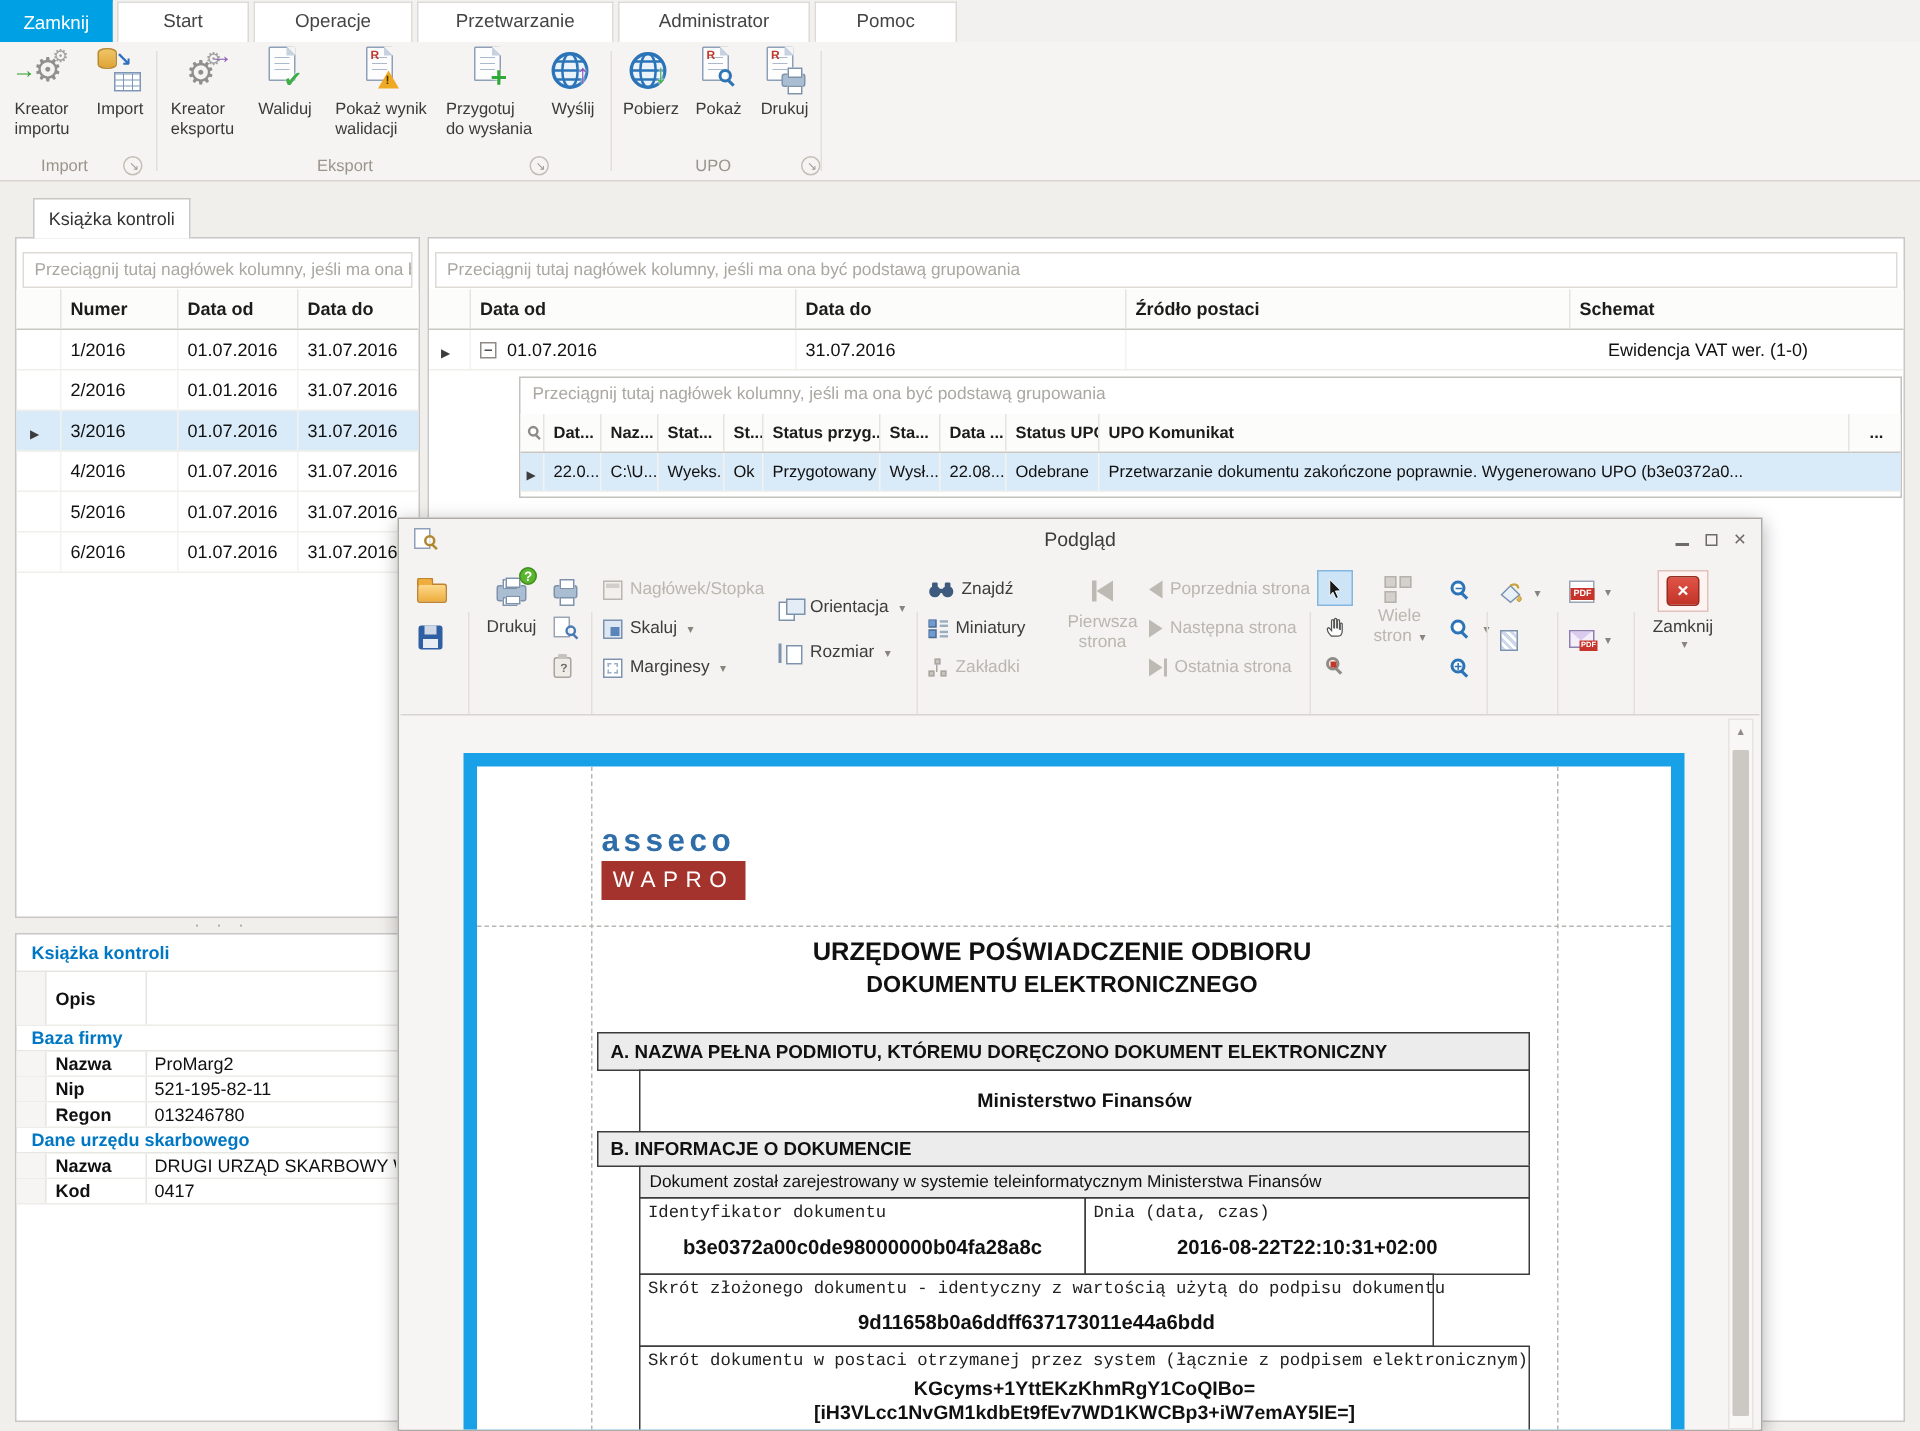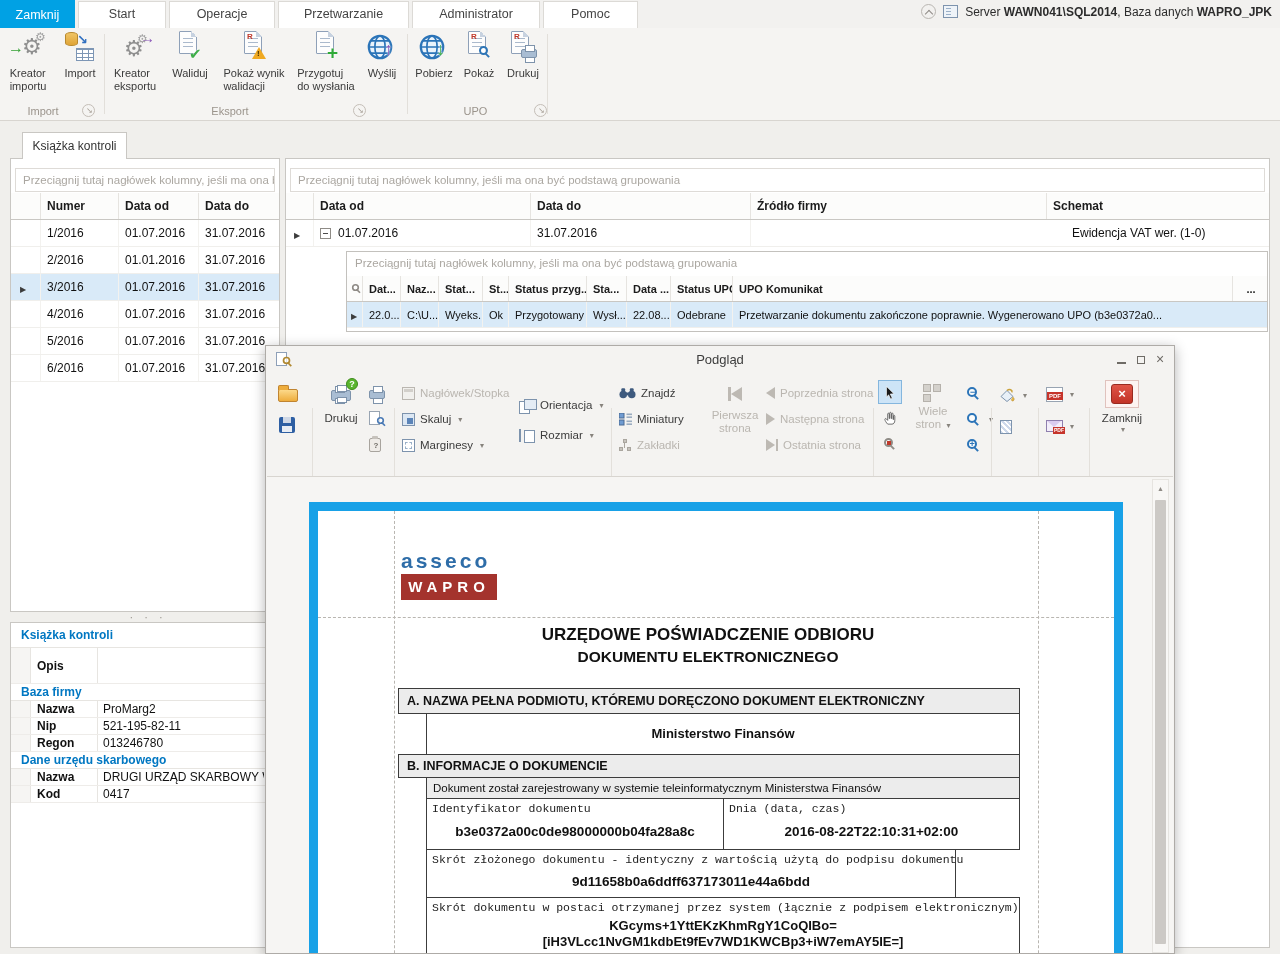--- a/index.html
+++ b/index.html
@@ -132,40 +132,35 @@
 .vsb .thumb{position:absolute;left:2px;right:2px;background:#ccc9c5;border-radius:1px;}
 .page{position:absolute;background:#18a1e7;padding:9px;}
 .pgin{position:relative;width:100%;height:100%;background:#fff;overflow:hidden;font-family:"Liberation Sans","DejaVu Sans",sans-serif;color:#111;}
 .mgv{position:absolute;top:0;bottom:0;width:0;border-left:1px dashed #b9b6b1;}
 .mgh{position:absolute;left:0;right:0;height:0;border-top:1px dashed #b9b6b1;}
 .box{position:absolute;border:1px solid #3c3c3c;}
 .greyb{background:#ececec;}
 .sechdr{font-weight:bold;font-size:12.5px;line-height:24px;padding-left:8px;white-space:nowrap;overflow:hidden;}
 .flbl{position:absolute;left:5px;top:3px;font-size:11.5px;color:#222;white-space:nowrap;font-family:Liberation Mono, monospace;}
 .fval{position:absolute;left:0;right:0;font-weight:bold;text-align:center;font-size:13px;white-space:nowrap;}
-.wapro-red{margin-top:3px;width:96px;height:26px;background:#a4332d;color:#fff;font-weight:bold;font-size:15px;letter-spacing:5px;text-align:center;line-height:26px;}
+.wapro-red{margin-top:3px;width:96px;height:26px;background:#a4332d;color:#fff;font-weight:normal;font-size:15px;letter-spacing:5px;text-align:center;line-height:26px;}
 .asseco{font-size:21px;font-weight:bold;color:#2e6da8;letter-spacing:3px;line-height:20px;}
 </style>
 </head>
 <body>
 
 <div class="app">
 
   <div class="tabbar">
     <div class="rtab active" style="left:0;width:75px"><span>Zamknij</span></div>
     <div class="rtab" style="left:78px;width:88px"><span>Start</span></div>
     <div class="rtab" style="left:169px;width:106px"><span>Operacje</span></div>
     <div class="rtab" style="left:278px;width:131px"><span>Przetwarzanie</span></div>
     <div class="rtab" style="left:412px;width:128px"><span>Administrator</span></div>
     <div class="rtab" style="left:543px;width:95px"><span>Pomoc</span></div>
-    <div class="srv">
-      <span class="upcirc"></span>
-      <span class="srvicon"></span>
-      <span><span>Server </span><b>WAWN041\SQL2014</b><span>, Baza danych </span><b>WAPRO_JPK</b></span>
-    </div>
   </div>
 
   <div class="ribbon">
 
     <div class="rgroup" style="left:0;width:105px">
       <div class="rbtn" style="left:1px;width:54px">
         <span class="ricon">
           <span class="gl" data-glyph="⚙" style="left:13px;top:5px;font-size:22px;color:#8f8f8f"></span>
           <span class="gl" data-glyph="⚙" style="left:26px;top:0;font-size:12px;color:#a2a2a2"></span>
           <span class="gl" data-glyph="→" style="left:-1px;top:9px;font-size:16px;font-weight:bold;color:#35a135"></span>
@@ -363,21 +358,21 @@
         <span class="dp-val">0417</span>
     </div>
   </div>
 
   <div class="panel" style="left:285px;top:158px;width:985px;height:790px">
     <div class="draghint" style="left:4px;right:4px;top:9px">Przeciągnij tutaj nagłówek kolumny, jeśli ma ona być podstawą grupowania</div>
     <div class="ghead" style="top:34px">
       <div class="hcell" style="left:0;width:28px"></div>
       <div class="hcell" style="left:28px;width:217px">Data od</div>
       <div class="hcell" style="left:245px;width:220px">Data do</div>
-      <div class="hcell" style="left:465px;width:296px">Źródło firmy</div>
+      <div class="hcell" style="left:465px;width:296px">Źródło postaci</div>
       <div class="hcell" style="left:761px;width:222px;border-right:none">Schemat</div>
     </div>
     <div class="grow" style="top:61px">
       <div class="gcell" style="left:0;width:28px">
           <span class="ind" style="position:absolute;left:8px;top:1px"></span>
         </div>
       <div class="gcell" style="left:28px;width:217px;padding-left:24px">01.07.2016</div>
       <span class="colbox" style="left:34px;top:8px"></span>
       <div class="gcell" style="left:245px;width:220px">31.07.2016</div>
       <div class="gcell" style="left:780px;width:222px;border-right:none">Ewidencja VAT wer. (1-0)</div>

